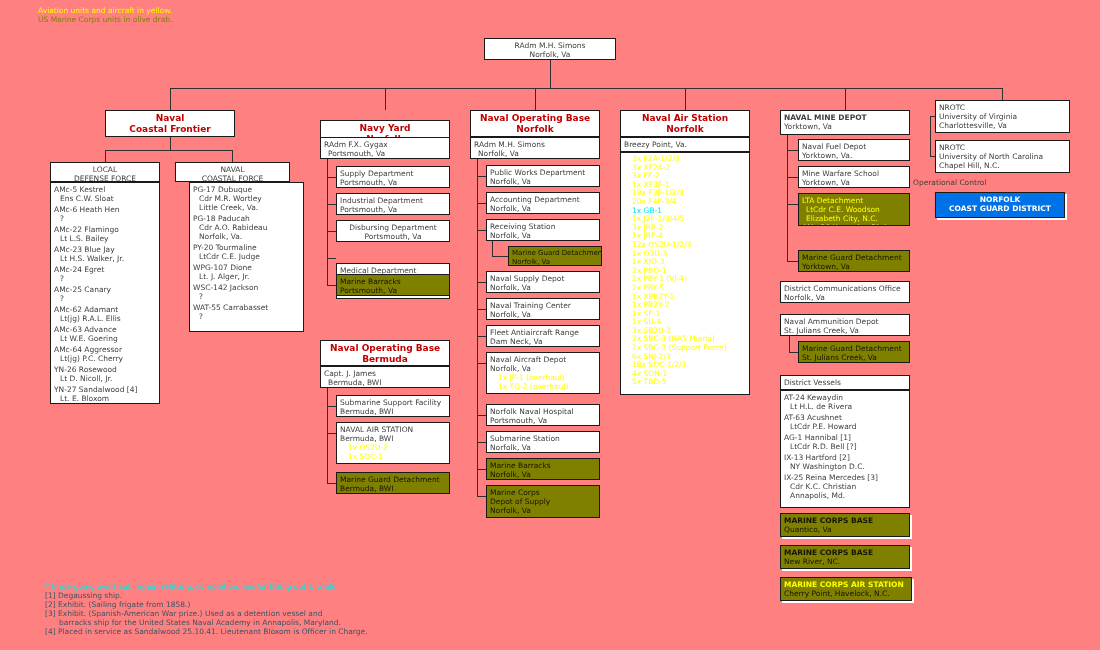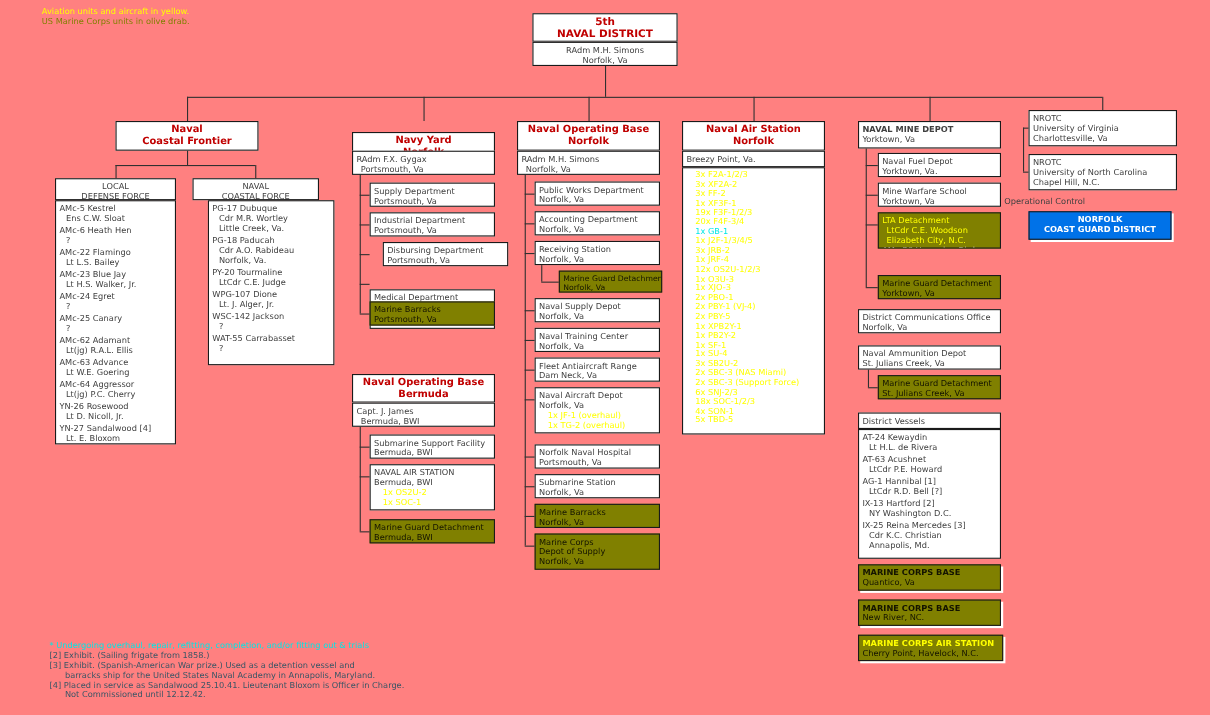--- a/index.html
+++ b/index.html
@@ -24,24 +24,20 @@
   .conn{position:absolute;background:#303030;}
 </style>
 </head>
 <body>
 
 <div id="canvas">
     <div class="box none" style="left: 38px; top: 6px; width: 230px; height: 20px;">
       <div class="ln" style="color: rgb(255, 255, 0);">Aviation units and aircraft in yellow.</div>
       <div class="ln" style="color: rgb(128, 128, 0);">US Marine Corps units in olive drab.</div>
     </div>
-    <div class="box center" style="left: 484px; top: 12px; width: 132px; height: 26px; font-size: 9.5px; line-height: 11px;">
-      <div class="ln" style="color: rgb(192, 0, 0); font-weight: bold;">5th</div>
-      <div class="ln" style="color: rgb(192, 0, 0); font-weight: bold;">NAVAL DISTRICT</div>
-    </div>
     <div class="box center" style="left: 484px; top: 38px; width: 132px; height: 22px;">
       <div class="ln">RAdm M.H. Simons</div>
       <div class="ln">Norfolk, Va</div>
     </div>
     <div class="box center" style="left: 105px; top: 110px; width: 130px; height: 27px; font-size: 9px; line-height: 11px;">
       <div class="ln" style="color: rgb(192, 0, 0); font-weight: bold;">Naval</div>
       <div class="ln" style="color: rgb(192, 0, 0); font-weight: bold;">Coastal Frontier</div>
     </div>
     <div class="box center" style="left: 50px; top: 162px; width: 110px; height: 20px;">
       <div class="ln">LOCAL</div>
@@ -100,21 +96,21 @@
       <div class="ln" style="padding-left: 4px;">Portsmouth, Va</div>
     </div>
     <div class="box" style="left: 336px; top: 166px; width: 114px; height: 22px;">
       <div class="ln">Supply Department</div>
       <div class="ln">Portsmouth, Va</div>
     </div>
     <div class="box" style="left: 336px; top: 193px; width: 114px; height: 22px;">
       <div class="ln">Industrial Department</div>
       <div class="ln">Portsmouth, Va</div>
     </div>
-    <div class="box" style="left: 348px; top: 220px; width: 114px; height: 22px;">
+    <div class="box" style="left: 336px; top: 220px; width: 114px; height: 22px; text-align: center;">
       <div class="ln">Disbursing Department</div>
       <div class="ln">Portsmouth, Va</div>
     </div>
     <div class="box" style="left: 336px; top: 263px; width: 114px; height: 36px;">
       <div class="ln">Medical Department</div>
       <div class="ln">Portsmouth, Va</div>
     </div>
     <div class="box olive" style="left: 336px; top: 274px; width: 114px; height: 22px;">
       <div class="ln">Marine Barracks</div>
       <div class="ln">Portsmouth, Va</div>
@@ -311,25 +307,25 @@
     </div>
     <div class="box none" style="left: 913px; top: 178px; width: 110px; height: 10px;">
       <div class="ln">Operational Control</div>
     </div>
     <div class="box blue center shadow" style="left: 935px; top: 192px; width: 130px; height: 26px;">
       <div class="ln" style="font-weight: bold;">NORFOLK</div>
       <div class="ln" style="font-weight: bold;">COAST GUARD DISTRICT</div>
     </div>
     <div class="box none" style="left: 45px; top: 582px; width: 430px; height: 64px;">
       <div class="ln" style="color: rgb(0, 230, 230);">* Undergoing overhaul, repair, refitting, completion, and/or fitting out &amp; trials</div>
+      <div class="ln" style="color: rgb(58, 85, 101);">[1] Degaussing ship.</div>
       <div class="ln" style="color: rgb(58, 85, 101);">[2] Exhibit. (Sailing frigate from 1858.)</div>
       <div class="ln" style="color: rgb(58, 85, 101);">[3] Exhibit. (Spanish-American War prize.) Used as a detention vessel and</div>
       <div class="ln" style="color: rgb(58, 85, 101); padding-left: 14px;">barracks ship for the United States Naval Academy in Annapolis, Maryland.</div>
       <div class="ln" style="color: rgb(58, 85, 101);">[4] Placed in service as Sandalwood 25.10.41. Lieutenant Bloxom is Officer in Charge.</div>
-      <div class="ln" style="color: rgb(58, 85, 101); padding-left: 14px;">Not Commissioned until 12.12.42.</div>
     </div>
     <div class="conn" style="left: 550px; top: 60px; width: 1px; height: 28px;"></div>
     <div class="conn" style="left: 170px; top: 88px; width: 832px; height: 1px;"></div>
     <div class="conn" style="left: 170px; top: 88px; width: 1px; height: 22px;"></div>
     <div class="conn" style="left: 385px; top: 88px; width: 1px; height: 22px;"></div>
     <div class="conn" style="left: 535px; top: 88px; width: 1px; height: 22px;"></div>
     <div class="conn" style="left: 685px; top: 88px; width: 1px; height: 22px;"></div>
     <div class="conn" style="left: 845px; top: 88px; width: 1px; height: 22px;"></div>
     <div class="conn" style="left: 1002px; top: 88px; width: 1px; height: 12px;"></div>
     <div class="conn" style="left: 170px; top: 137px; width: 1px; height: 13px;"></div>

